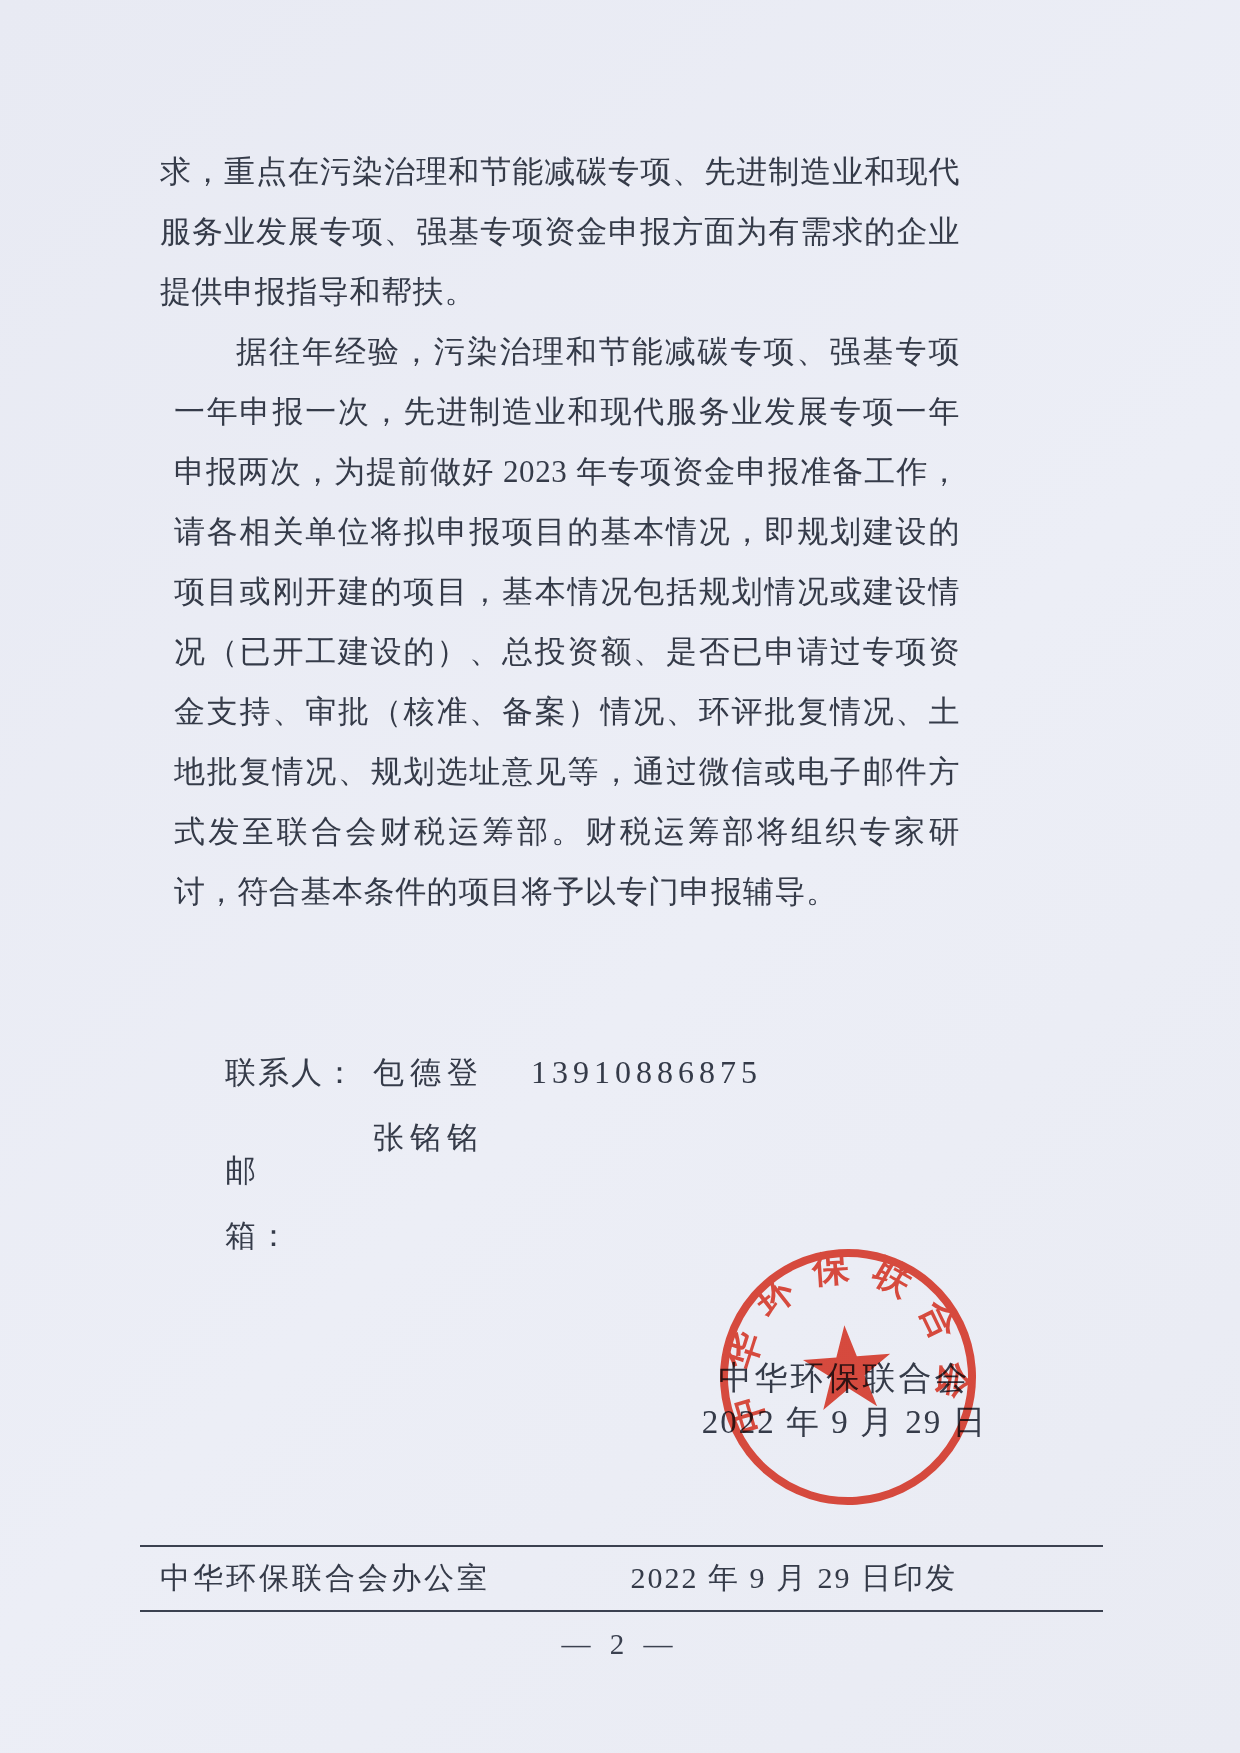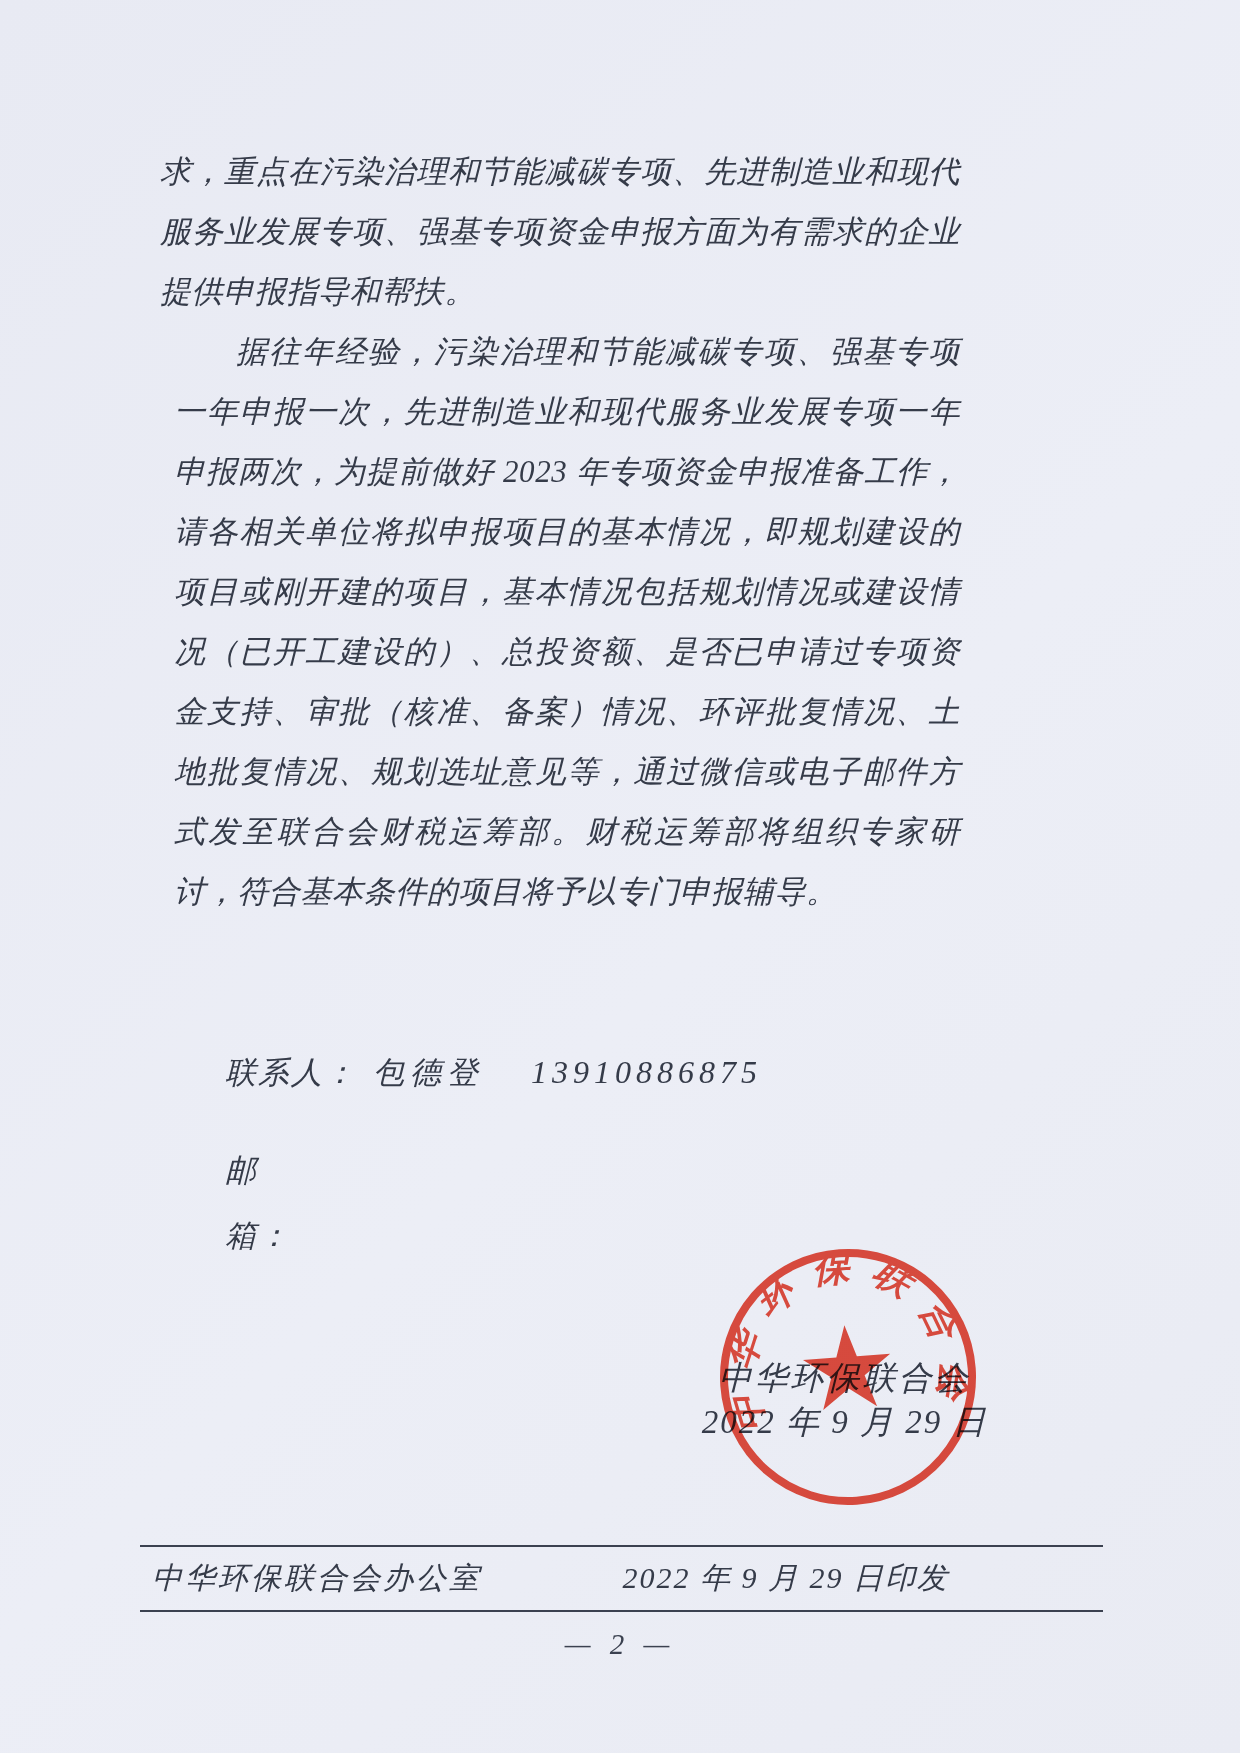--- a/index.html
+++ b/index.html
@@ -7,21 +7,20 @@
     font-family:"Liberation Serif","DejaVu Serif",serif;
     background:#d8dbe4;
   }
   .page{
     position:relative;
     width:1240px;height:1753px;
     margin:0 auto;
     background:linear-gradient(135deg,#e8eaf3 0%,#eceef6 55%,#e9ebf3 100%);
     color:#353b49;
     overflow:hidden;
-    font-style:italic;
   }
   
   .letter-body{
     position:absolute;left:160px;top:142px;width:800px;
     font-size:31px;line-height:60px;
     text-align:justify;
     letter-spacing:0.6px;
   }
   .para{margin:0;padding:0;}
   .para.indent{text-indent:2em;margin-left:14px;}
@@ -54,21 +53,21 @@
   .stamp svg{display:block;width:100%;height:100%;}
   .stamp .arc-text{
     font-family:"Liberation Serif","DejaVu Serif",serif;
     font-size:37px;font-weight:bold;letter-spacing:19px;
   }
   
   .rule{position:absolute;left:140px;width:963px;height:2px;background:#3b4150;}
   .rule-top{top:1545px;}
   .rule-bottom{top:1610px;}
   .footer-row{
-    position:absolute;left:152px;top:1556px;width:797px;height:44px;
+    position:absolute;left:160px;top:1556px;width:797px;height:44px;
     display:flex;justify-content:space-between;align-items:center;
     font-size:30px;
   }
   .footer-office{letter-spacing:3px;}
   .footer-date{letter-spacing:2px;text-align:center;}
   .page-number{
     position:absolute;left:0;top:1628px;width:1240px;
     text-align:center;font-size:29px;letter-spacing:6px;color:#3b4150;
   }
 </style>
@@ -83,20 +82,21 @@
   </main>
 
   <section class="contacts">
     <div class="contact-row">
       <span class="c-label">联系人：</span>
       <span class="c-name">包德登</span>
       <span class="c-phone">13910886875</span>
     </div>
     <div class="contact-row">
       <span class="c-label"></span>
+      <span class="c-name">张铭铭</span>
     </div>
     <div class="contact-row">
       <span class="c-label">邮　　箱：</span>
     </div>
   </section>
 
   <section class="signature">
     <div class="sig-org">中华环保联合会</div>
     <div class="sig-date">2022 年 9 月 29 日</div>
   </section>

